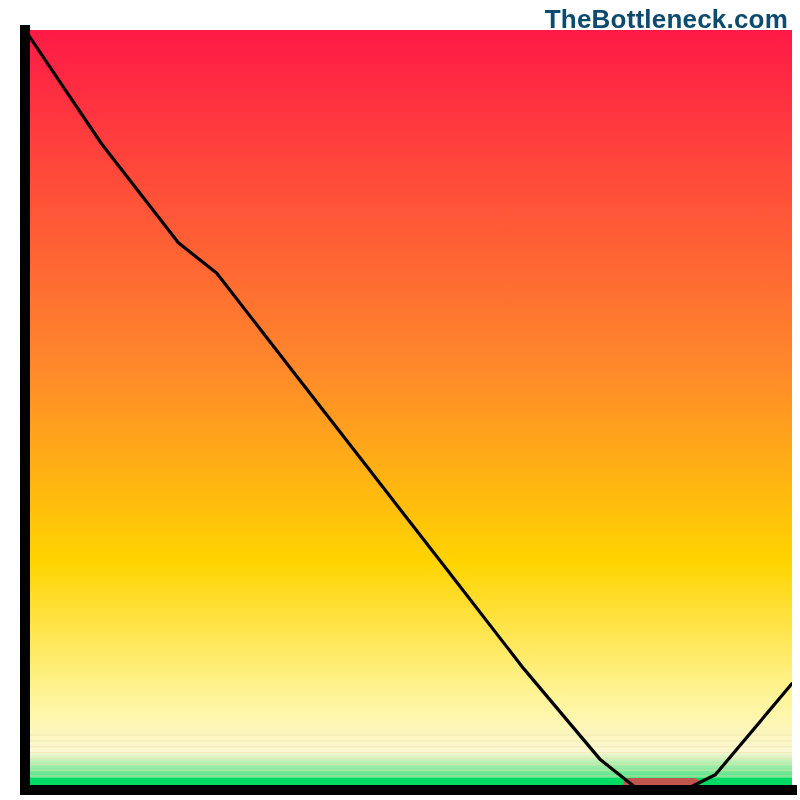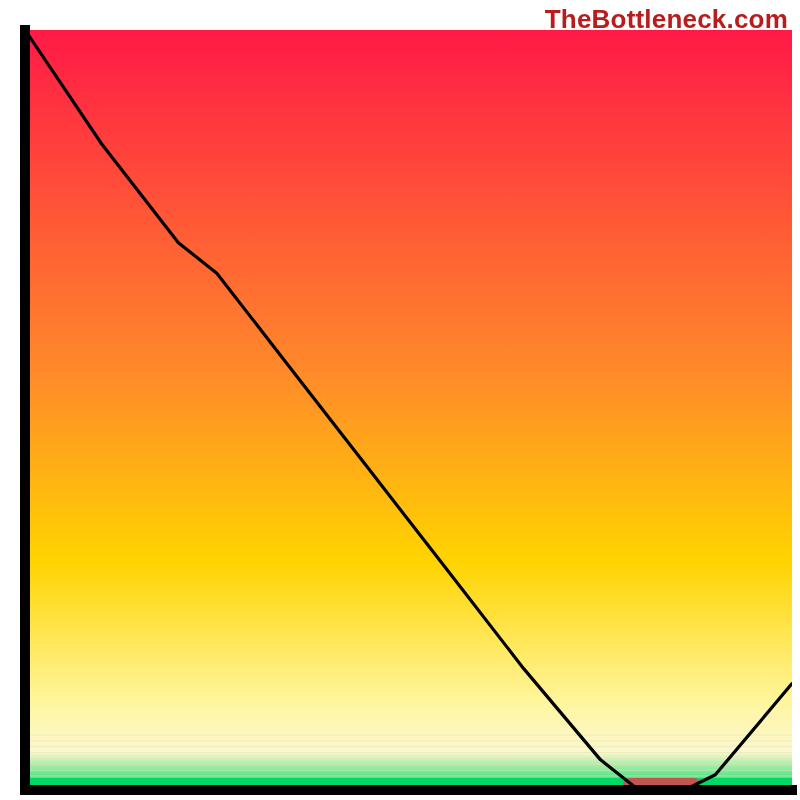--- a/index.html
+++ b/index.html
@@ -15,21 +15,21 @@
     position: relative;
     width: 800px;
     height: 800px;
   }
   .watermark {
     position: absolute;
     top: 4px;
     right: 12px;
     font-size: 26px;
     font-weight: 600;
-    color: #b91c1c;
+    color: #0c4a6e;
     letter-spacing: 0.2px;
     user-select: none;
   }
   svg.plot {
     position: absolute;
     left: 0;
     top: 0;
     width: 800px;
     height: 800px;
     display: block;

